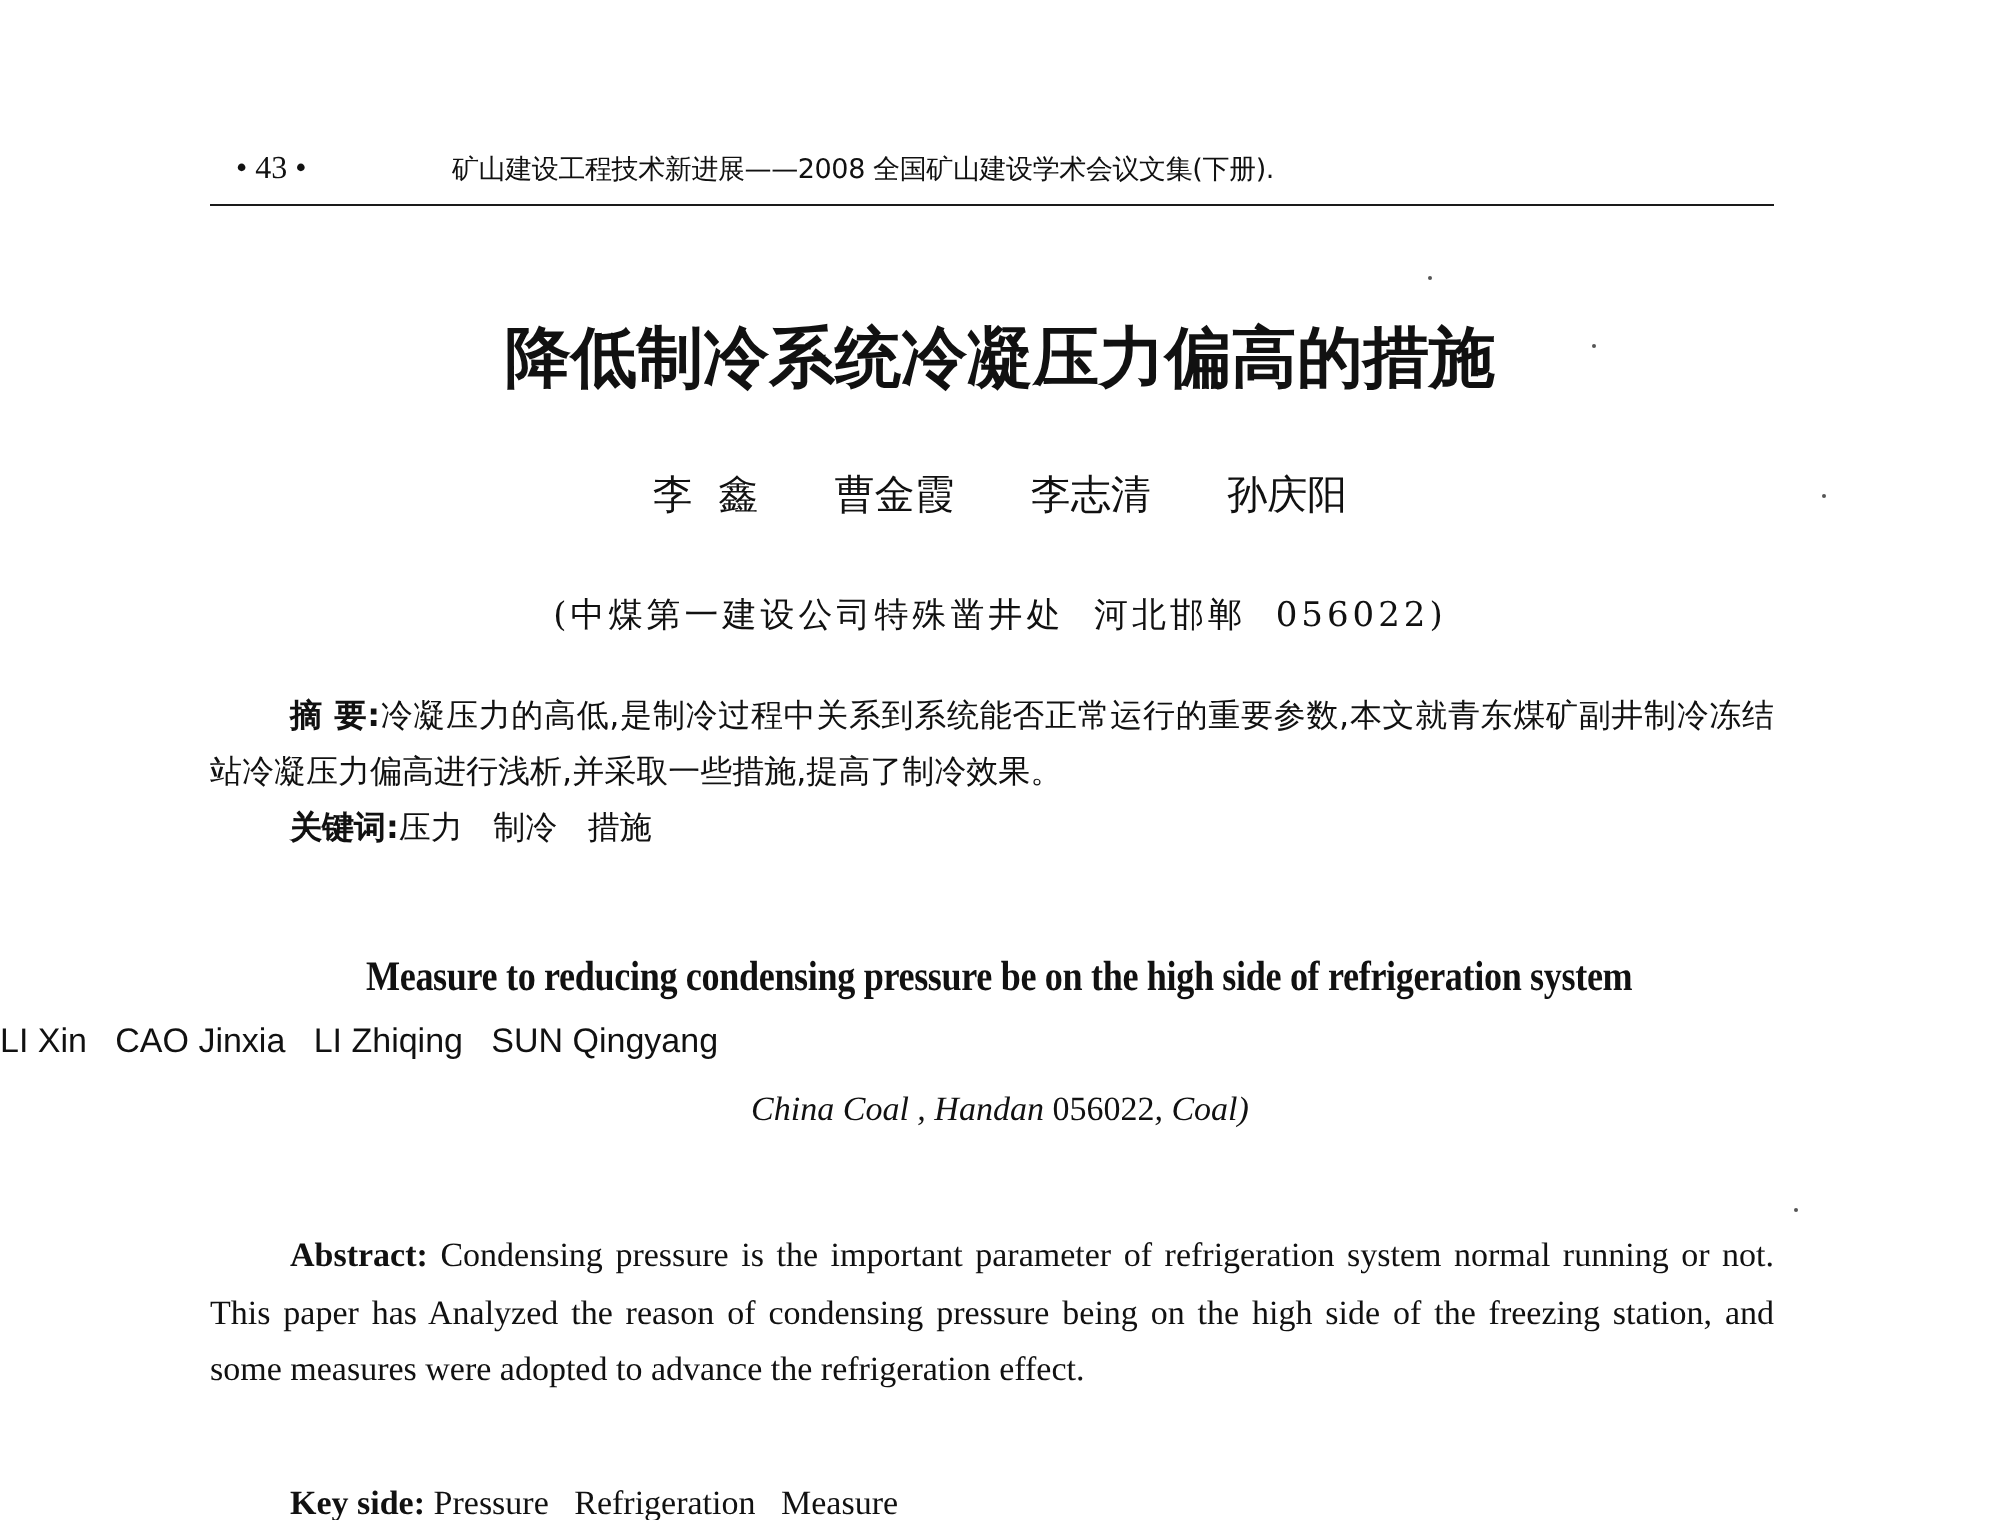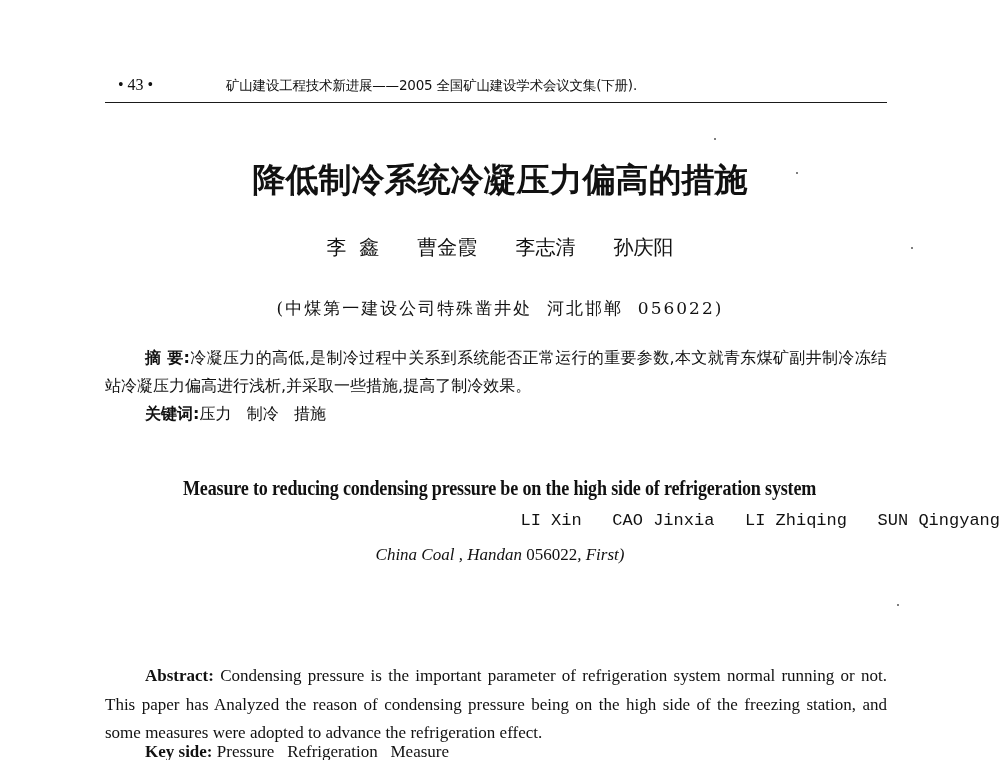--- a/index.html
+++ b/index.html
@@ -96,22 +96,22 @@
       font-family: "Liberation Serif", serif;
       font-weight: bold;
       font-size: 21px;
       line-height: 28px;
       transform: scaleX(0.86);
       transform-origin: 497px 0;
       letter-spacing: -0.2px;
     }
     .en-authors {
       left: 0; top: 510px; width: 1000px;
-      text-align: right;
-      font-family: Liberation Mono, monospace;
+      text-align: left;
+      font-family: Liberation Sans, sans-serif;
       font-size: 17px;
       line-height: 22px;
       white-space: pre;
     }
     .en-affil {
       left: 0; top: 540px; width: 1000px;
       text-align: center;
       font-family: "Liberation Serif", serif;
       font-style: italic;
       font-size: 17px;
@@ -119,56 +119,56 @@
     }
     .en-affil .upright { font-style: normal; }
 
     .en-abstract {
       left: 105px; top: 614px; width: 782px;
       font-family: "Liberation Serif", serif;
       font-size: 17px;
       line-height: 28.5px;
       text-align: justify;
     }
-    .en-abstract .para { text-indent: 40px; margin-top: 48px; }
+    .en-abstract .para { text-indent: 40px; }
     .en-abstract .label { font-weight: bold; }
     .en-keywords {
       left: 145px; top: 740px; width: 742px;
       font-family: "Liberation Serif", serif;
       font-size: 17px;
       line-height: 24px;
       white-space: pre;
     }
     .en-keywords .label { font-weight: bold; }
 
     .speck {
       width: 2px; height: 2px; background: #555; border-radius: 1px;
     }
   </style>
 </head>
 <body>
 
 <div class="abs running-header">
-  <span class="page-no">• 43 •</span><span class="journal">矿山建设工程技术新进展——2005 全国矿山建设学术会议文集(下册).</span>
+  <span class="page-no">• 43 •</span><span class="journal">矿山建设工程技术新进展——2008 全国矿山建设学术会议文集(下册).</span>
 </div>
 <div class="abs header-rule"></div>
 
 <div class="abs cn-title">降低制冷系统冷凝压力偏高的措施</div>
 <div class="abs cn-authors">李  鑫      曹金霞      李志清      孙庆阳</div>
 <div class="abs cn-affil">(中煤第一建设公司特殊凿井处  河北邯郸  056022)</div>
 
 <div class="abs cn-abstract">
   <div class="para"><span class="label">摘  要:</span><span>冷凝压力的高低,是制冷过程中关系到系统能否正常运行的重要参数,本文就青东煤矿副井制冷冻结站冷凝压力偏高进行浅析,并采取一些措施,提高了制冷效果。</span></div>
 </div>
 <div class="abs cn-keywords"><span class="label">关键词:</span><span>压力   制冷   措施</span></div>
 
 <div class="abs en-title">Measure to reducing condensing pressure be on the high side of refrigeration system</div>
 <div class="abs en-authors">LI Xin   CAO Jinxia   LI Zhiqing   SUN Qingyang</div>
 <div class="abs en-affil">
-  <div><span>China Coal , Handan </span><span class="upright">056022</span><span>, First)</span></div>
+  <div><span>China Coal , Handan </span><span class="upright">056022</span><span>, Coal)</span></div>
 </div>
 
 <div class="abs en-abstract">
   <div class="para"><span class="label">Abstract:</span><span> Condensing pressure is the important parameter of refrigeration system normal running or not.  This paper has Analyzed the reason of condensing pressure being on the high side of the freezing station, and some measures were adopted to advance the refrigeration effect.</span></div>
 </div>
 <div class="abs en-keywords"><span class="label">Key side:</span><span> Pressure   Refrigeration   Measure</span></div>
 
 <div class="abs speck" style="left:714px; top:138px;"></div>
 <div class="abs speck" style="left:796px; top:172px;"></div>
 <div class="abs speck" style="left:911px; top:247px;"></div>

